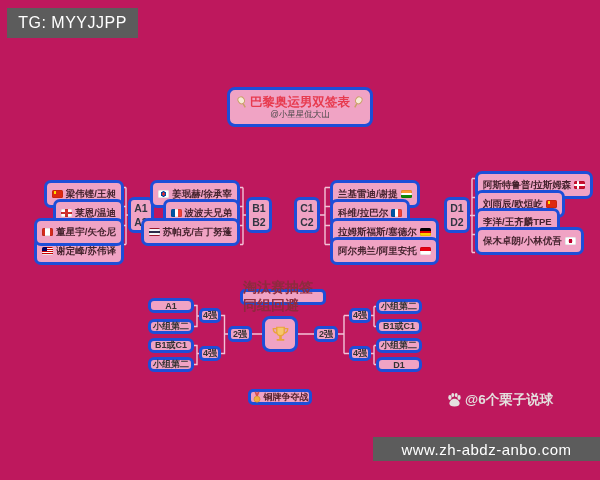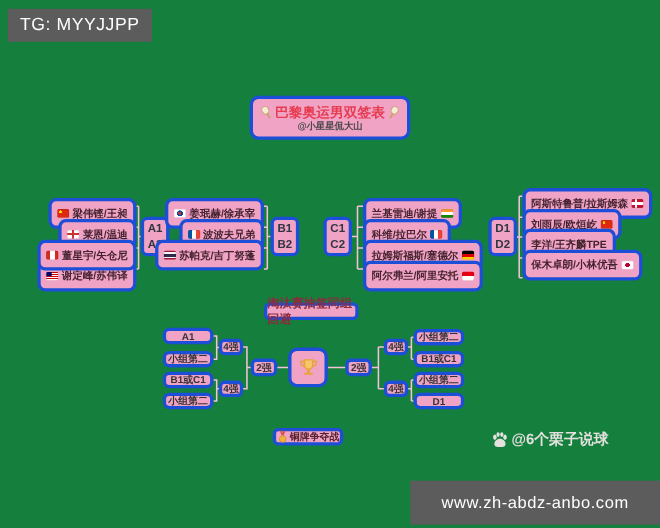--- a/index.html
+++ b/index.html
@@ -1,46 +1,46 @@
 <!DOCTYPE html>
 <html><head>
 <meta charset="utf-8">
 <style>
   html,body{margin:0;padding:0}
   body{font-family:"Liberation Sans","DejaVu Sans",sans-serif;background:#fff}
-  #stage{position:relative;width:600px;height:480px;background:#15803d;overflow:hidden}
+  #stage{position:relative;width:600px;height:480px;background:#be185d;overflow:hidden}
 
   .bar{position:absolute;background:#5c5c5c;color:#fff;display:flex;align-items:center;justify-content:center;letter-spacing:.5px}
   #tgbar{left:7px;top:8px;width:131px;height:30px;font-size:16px}
-  #urlbar{left:373px;top:437px;width:227px;height:40px;font-size:15px}
+  #urlbar{left:373px;top:437px;width:227px;height:24px;font-size:15px}
 
   .pink{background:#f0a3c4;border:3px solid #1d4ed8;box-sizing:border-box}
 
   #titlebox{position:absolute;left:227px;top:87px;width:146px;height:40px;border-radius:8px;
     display:flex;flex-direction:column;align-items:center;justify-content:center;gap:1px}
   .title-main{font-size:12.5px;font-weight:bold;color:#e73b4f;display:flex;align-items:center;gap:2px;line-height:13px}
-  .title-sub{font-size:8.5px;color:#474747;font-weight:bold;line-height:9px}
+  .title-sub{font-size:8.5px;color:#474747;font-weight:normal;line-height:9px}
   .racket{width:11px;height:13px}
   .racket-l{transform:rotate(-30deg)}
   .racket-r{transform:rotate(30deg) scaleX(-1)}
 
   .team{position:absolute;height:28px;border-radius:7px;display:flex;align-items:center;gap:3px;
     padding:0 5px;font-size:9.5px;font-weight:bold;color:#45232e;white-space:nowrap}
   .glabel{position:absolute;width:26px;height:36px;border-radius:6px;display:flex;flex-direction:column;
     align-items:center;justify-content:center;font-size:10.5px;font-weight:bold;color:#303642;line-height:14px}
 
   .slot{position:absolute;width:46px;height:15px;border-radius:6px;display:flex;align-items:center;
     justify-content:center;font-size:9px;font-weight:bold;color:#333}
   .round{position:absolute;width:22px;height:15px;border-radius:5px;display:flex;align-items:center;
     justify-content:center;font-size:9px;font-weight:bold;color:#333}
   #trophybox{position:absolute;left:262px;top:316px;width:36px;height:36px;border-radius:8px;
     display:flex;align-items:center;justify-content:center}
 
-  #notebox{position:absolute;left:240px;top:275px;width:86px;height:16px;border-radius:5px;
-    display:flex;align-items:center;font-size:11px;font-weight:bold;color:#8d2b3e}
+  #notebox{position:absolute;left:240px;top:289px;width:86px;height:16px;border-radius:5px;
+    display:flex;align-items:center;font-size:14px;font-weight:bold;color:#8d2b3e}
   #bronzebox{position:absolute;left:248px;top:389px;width:64px;height:16px;border-radius:5px;
     display:flex;align-items:center;justify-content:center;gap:2px;font-size:9px;font-weight:bold;color:#55242f}
 
   #watermark{position:absolute;left:446px;top:391px;display:flex;align-items:center;gap:2px;
     color:#e4e1df;font-weight:bold;font-size:13.5px}
 
   svg.lines{position:absolute;left:0;top:0;pointer-events:none}
 
   .flag{display:block;width:11px;height:8px;border-radius:1.5px;flex:0 0 auto;
     box-shadow:inset 0 0 0 .5px rgba(0,0,0,.18)}

